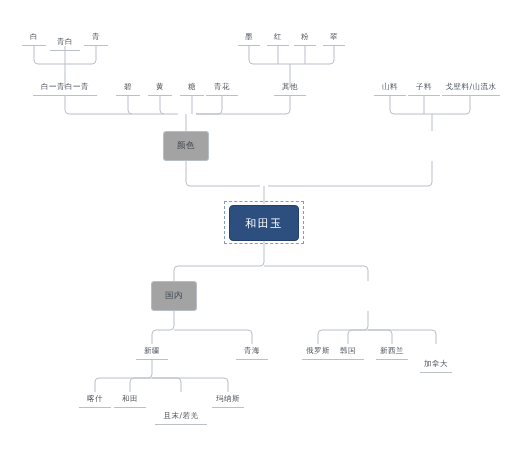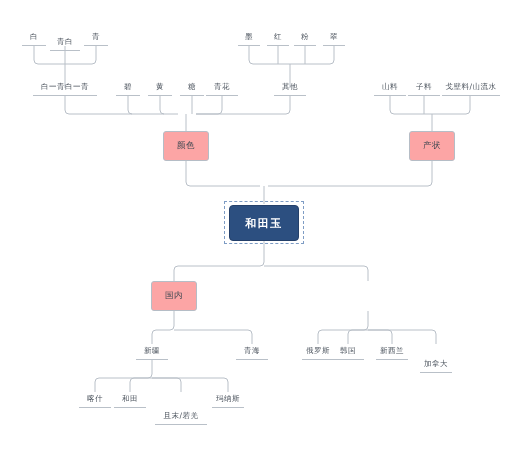--- a/index.html
+++ b/index.html
@@ -26,33 +26,33 @@
     line-height:1;
     padding-bottom:3px;
     border-bottom:1px solid #b9c0c8;
     color:#4a525c;
   }
   
   .boxed{
     font-size:8.5px;
     border:1px solid #b5bdc6;
     border-radius:3px;
-    background:#fca5a5;
+    background:#a3a3a3;
     color:#404952;
     box-shadow:0 0 0 0 rgba(0,0,0,0);
   }
   
   .root{
     font-size:11px;
     color:#ffffff;
     background:#2c4f80;
     border:1px solid #24406a;
     border-radius:4px;
     letter-spacing:1.5px;
-    font-weight:bold;
+    font-weight:normal;
   }
   
   .sel{
     position:absolute;
     border:1px dashed #7e9cc4;
     box-sizing:border-box;
     pointer-events:none;
   }
 </style>
 </head>
@@ -120,21 +120,20 @@
   <div class="node leaf" style="left:148px;top:81px;width:24px;height:15px;">黄</div>
   <div class="node leaf" style="left:180px;top:81px;width:24px;height:15px;">糖</div>
   <div class="node leaf" style="left:206px;top:81px;width:32px;height:15px;">青花</div>
   <div class="node leaf" style="left:274px;top:81px;width:32px;height:15px;">其他</div>
 
   <div class="node leaf" style="left:374px;top:81px;width:32px;height:15px;">山料</div>
   <div class="node leaf" style="left:408px;top:81px;width:32px;height:15px;">子料</div>
   <div class="node leaf" style="left:442px;top:81px;width:58px;height:15px;">戈壁料/山流水</div>
 
   <div class="node boxed" style="left:163px;top:131px;width:46px;height:30px;">颜色</div>
-  <div class="node boxed" style="left:409px;top:131px;width:46px;height:30px;">产状</div>
 
   <div class="sel" style="left:224px;top:201px;width:80px;height:43px;"></div>
   <div class="node root" style="left:229px;top:205px;width:70px;height:36px;">和田玉</div>
 
   <div class="node boxed" style="left:151px;top:281px;width:46px;height:30px;">国内</div>
 
   <div class="node leaf" style="left:136px;top:345px;width:32px;height:15px;">新疆</div>
   <div class="node leaf" style="left:236px;top:345px;width:32px;height:15px;">青海</div>
 
   <div class="node leaf" style="left:79px;top:393px;width:32px;height:15px;">喀什</div>

